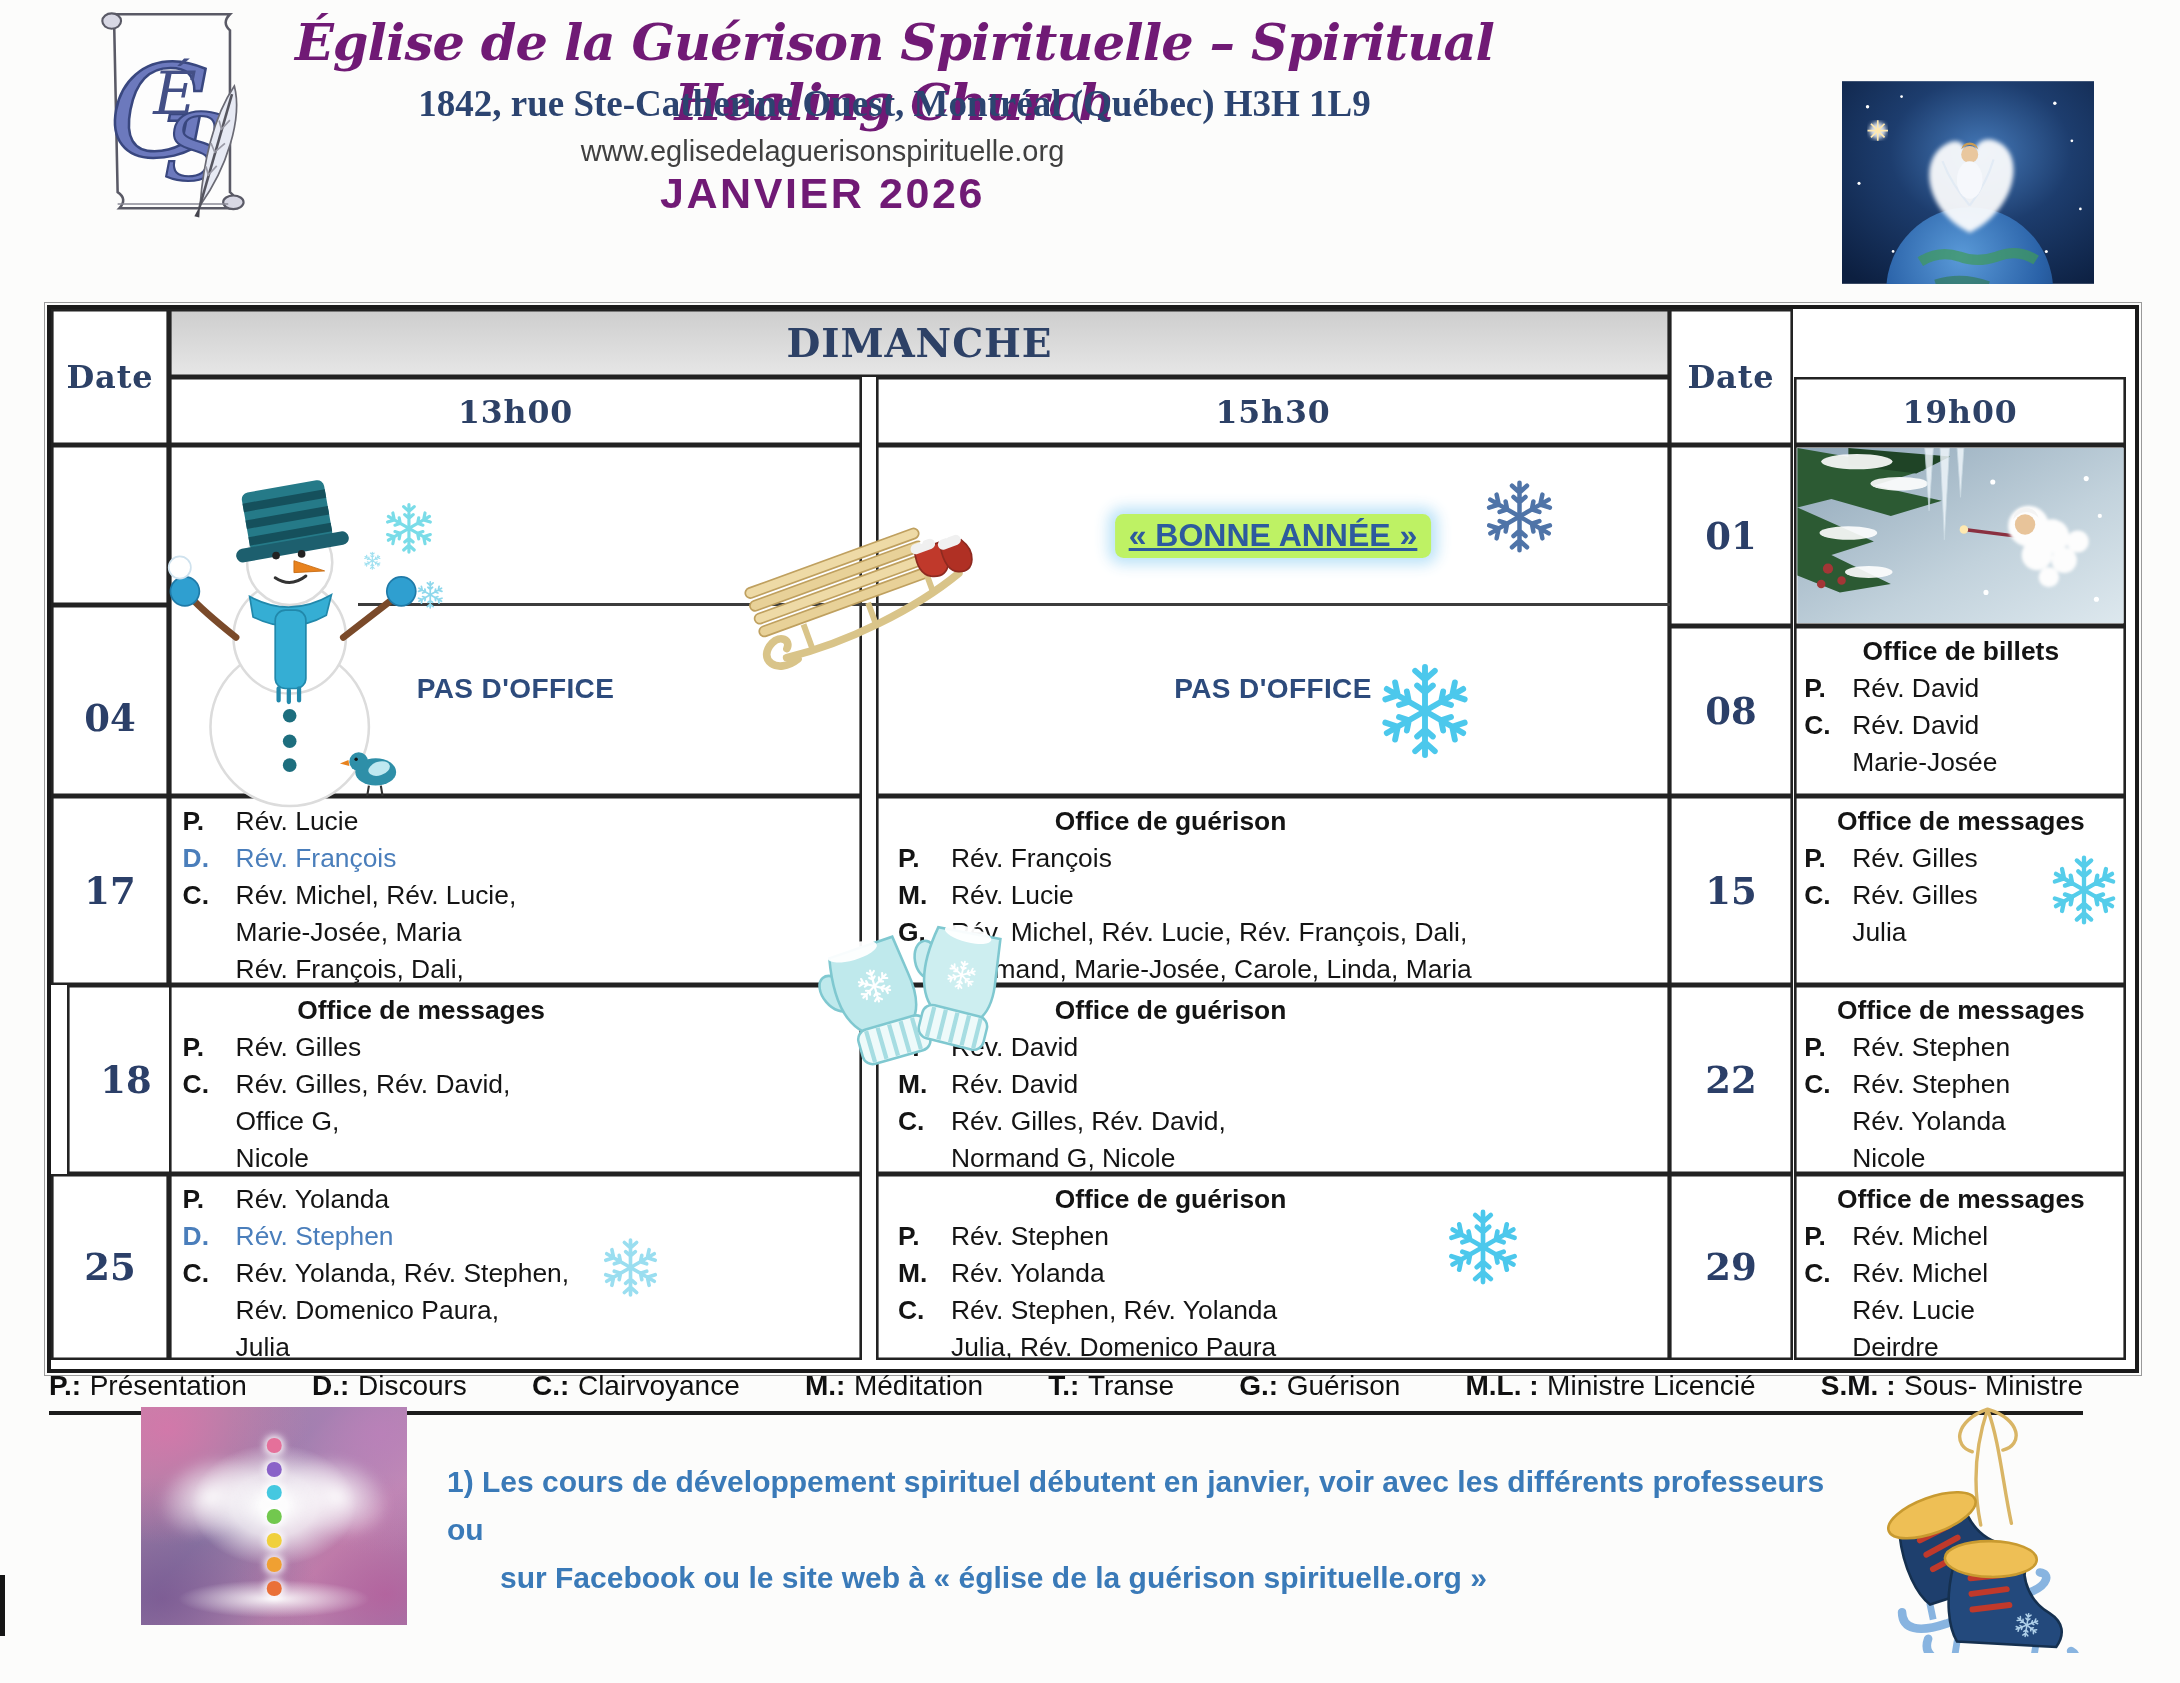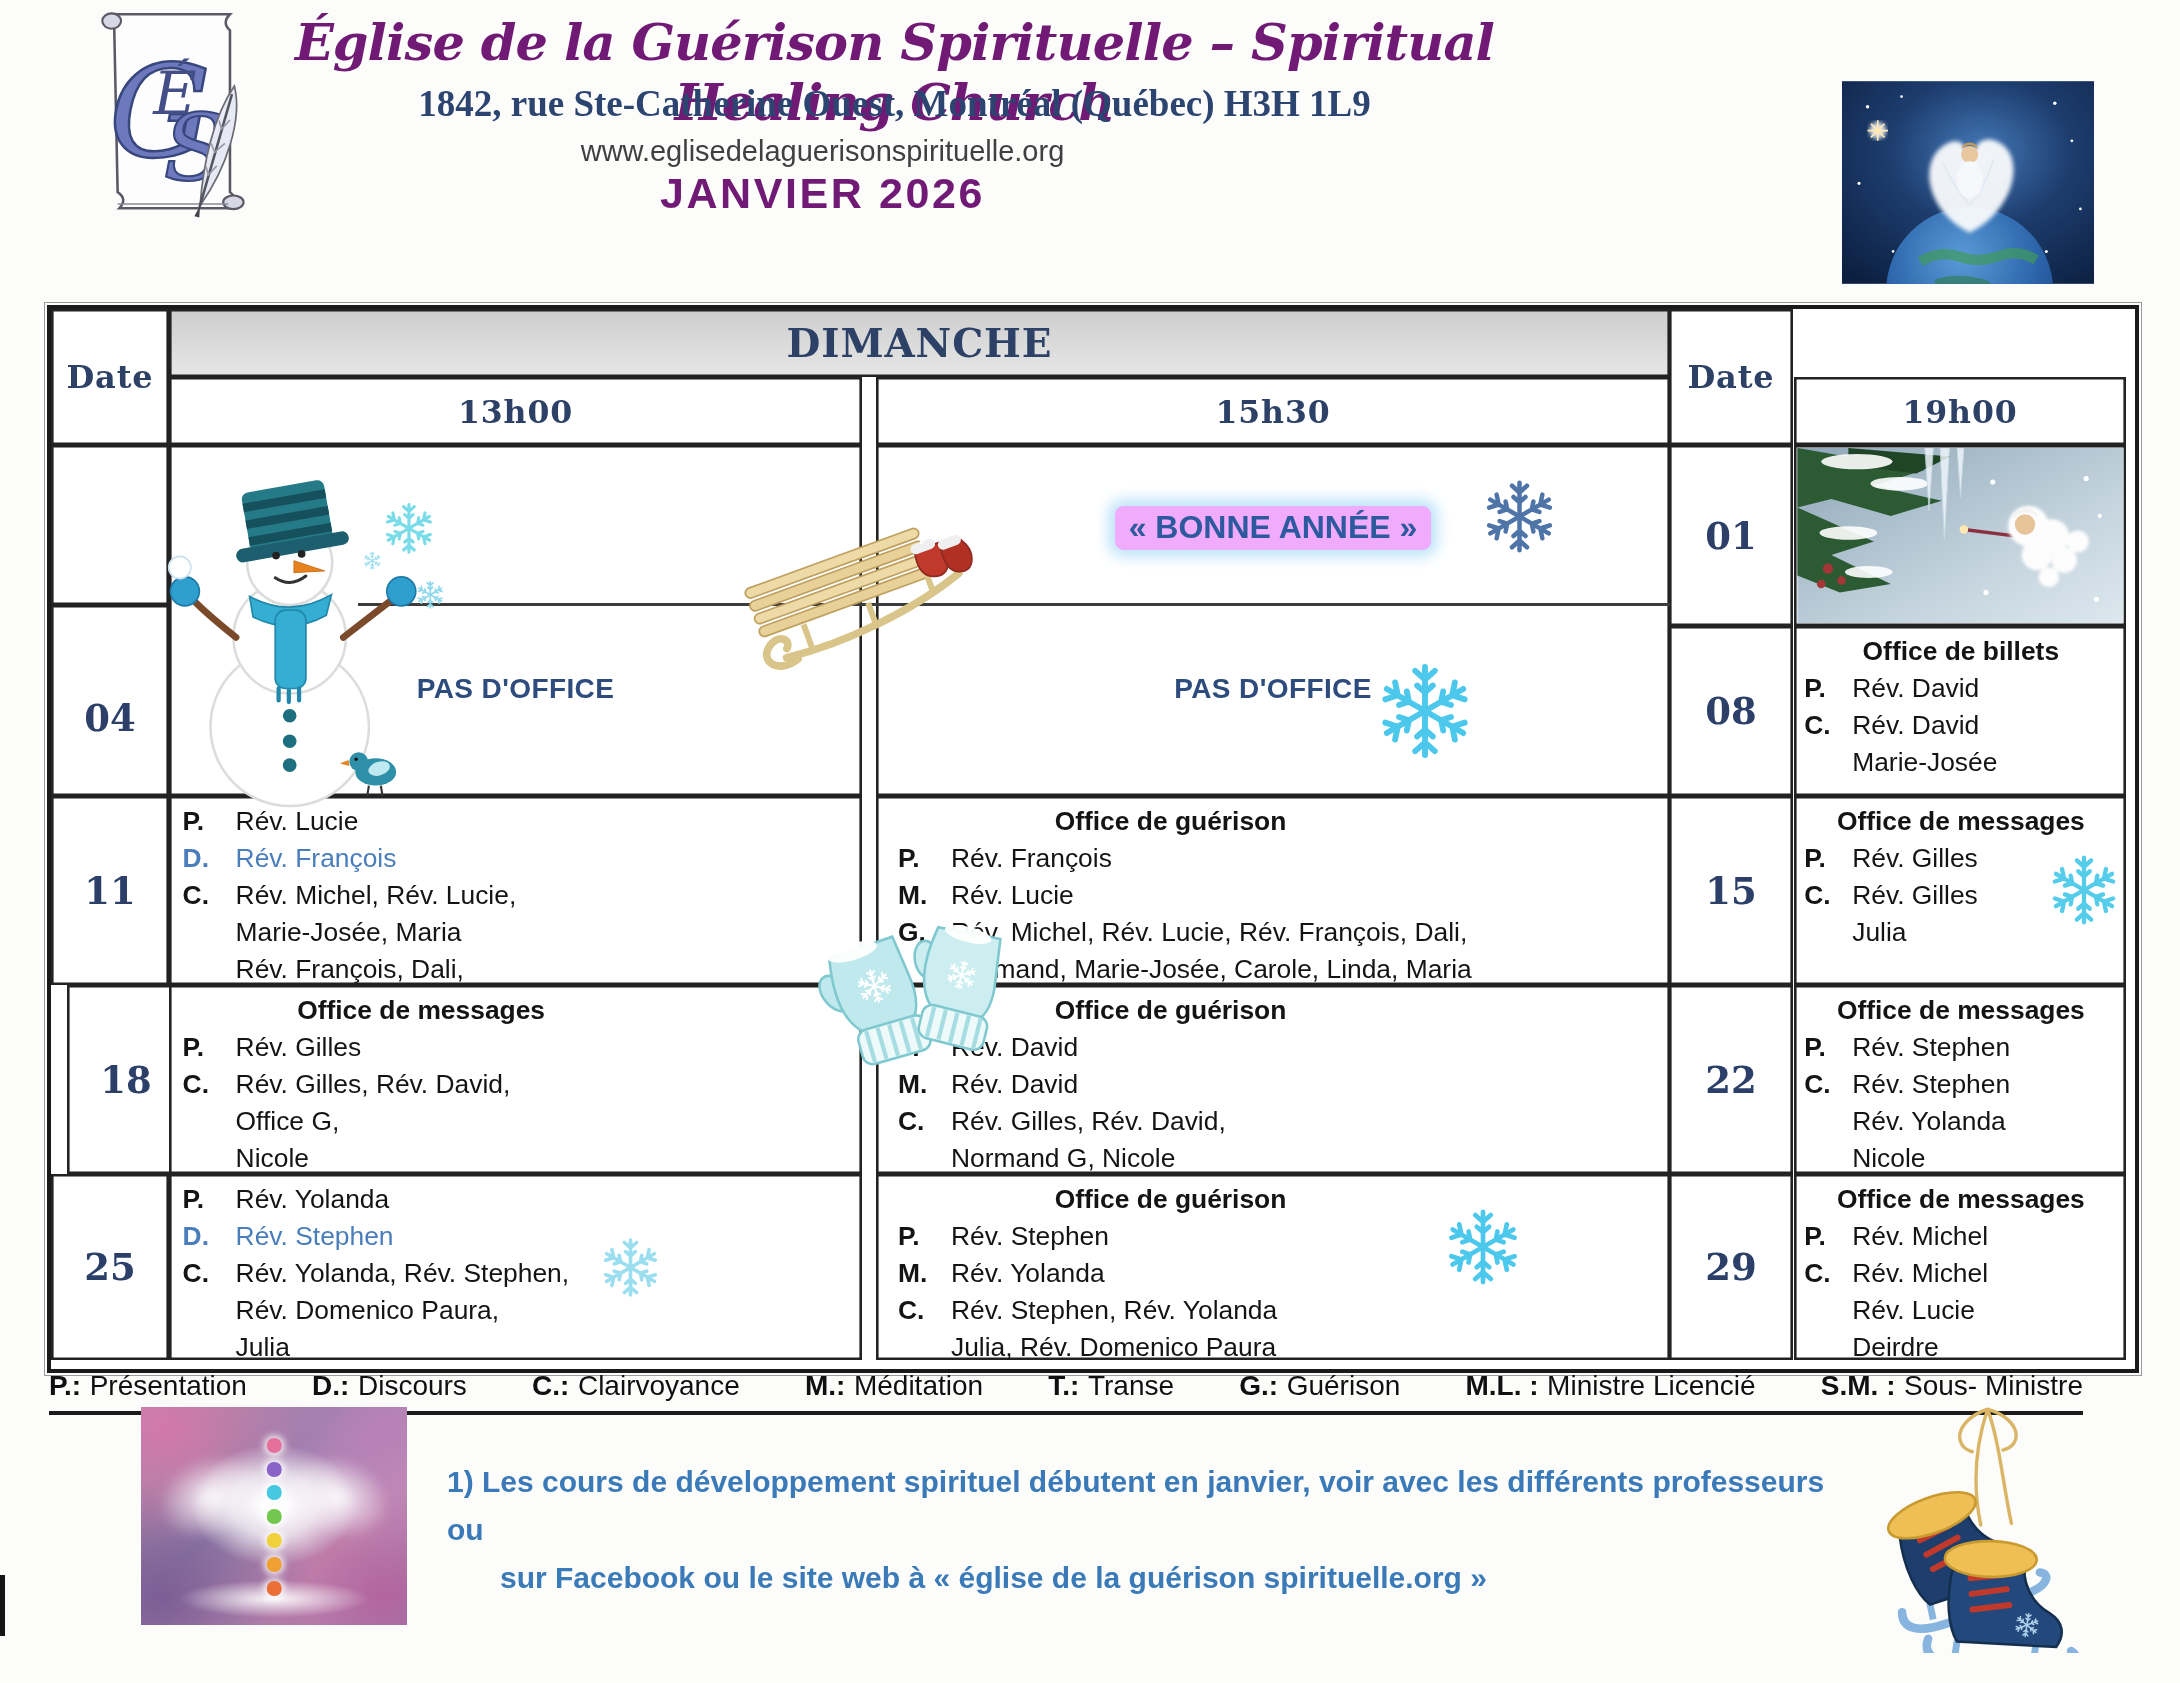--- a/index.html
+++ b/index.html
@@ -26,23 +26,23 @@
   .datecell{display:flex;align-items:center;justify-content:center;
             font:700 37px "DejaVu Serif",serif;color:#2b3f68;}
   .svc{font:400 26.4px "Liberation Sans",sans-serif;color:#141414;padding:6.8px 8.5px 3.4px 13.6px;box-sizing:border-box;}
   .svc .ttl{font-weight:700;text-align:center;line-height:37px;}
   .ln{display:flex;line-height:37px;}
   .ln .k{font-weight:700;flex:0 0 53px;}
   .ln .v{flex:1;}
   .ln.blue{color:#4a7ebb;}
   .pas{position:absolute;top:228px;left:0;width:100%;text-align:center;
        font:700 28px "Liberation Sans",sans-serif;color:#2d4b7c;letter-spacing:0.4px;}
-  #bonne{position:absolute;top:61px;left:50%;transform:translateX(-50%);
-         font:700 32px "Liberation Sans",sans-serif;color:#2d5a9e;background:#f0abfc;
-         padding:3.4px 13.6px;border-radius:8.5px;box-shadow:0 0 13.6px 6.8px rgba(185,225,248,.95);white-space:nowrap;}
+  #bonne{position:absolute;top:69px;left:50%;transform:translateX(-50%);
+         font:700 32px "Liberation Sans",sans-serif;color:#2d5a9e;background:#bef264;
+         padding:3.4px 13.6px;border-radius:8.5px;box-shadow:0 0 13.6px 6.8px rgba(185,225,248,.95);white-space:nowrap;text-decoration:underline;}
   .flake{position:absolute;z-index:3;}
   .img{position:absolute;z-index:3;}
   
   #legend{position:absolute;left:49px;top:1370px;width:2034px;display:flex;justify-content:space-between;
           font:400 28px "Liberation Sans",sans-serif;color:#101010;
           padding-bottom:8.5px;border-bottom:4.3px solid #1c1c1c;}
   #legend .li{display:flex;gap:8.5px;white-space:nowrap;}
   #legend b{font-weight:700;}
   #note{position:absolute;left:447px;top:1458px;width:1380px;
         font:700 30px "Liberation Sans",sans-serif;color:#3a7ab8;line-height:48px;}
@@ -160,21 +160,21 @@
       </div>
     <div class="cell hdr white" style="left:1743px;top:68px;width:332px;height:68px">
       <span>19h00</span>
       </div>
 
     <div class="cell" style="left:0;top:136px;width:118px;height:160px"></div>
     <div class="cell datecell" style="left:0;top:296px;width:118px;height:191px;padding-top:34px;box-sizing:border-box">
       <span>04</span>
       </div>
     <div class="cell datecell" style="left:0;top:487px;width:118px;height:189px">
-      <span>11</span>
+      <span>17</span>
       </div>
     <div class="cell datecell" style="left:16px;top:676px;width:118px;height:189px">
       <span>18</span>
       </div>
     <div class="cell datecell" style="left:0;top:865px;width:118px;height:186px">
       <span>25</span>
       </div>
 
     <div class="cell" style="left:118px;top:136px;width:693px;height:351px">
       <div class="pas">PAS D'OFFICE</div>

